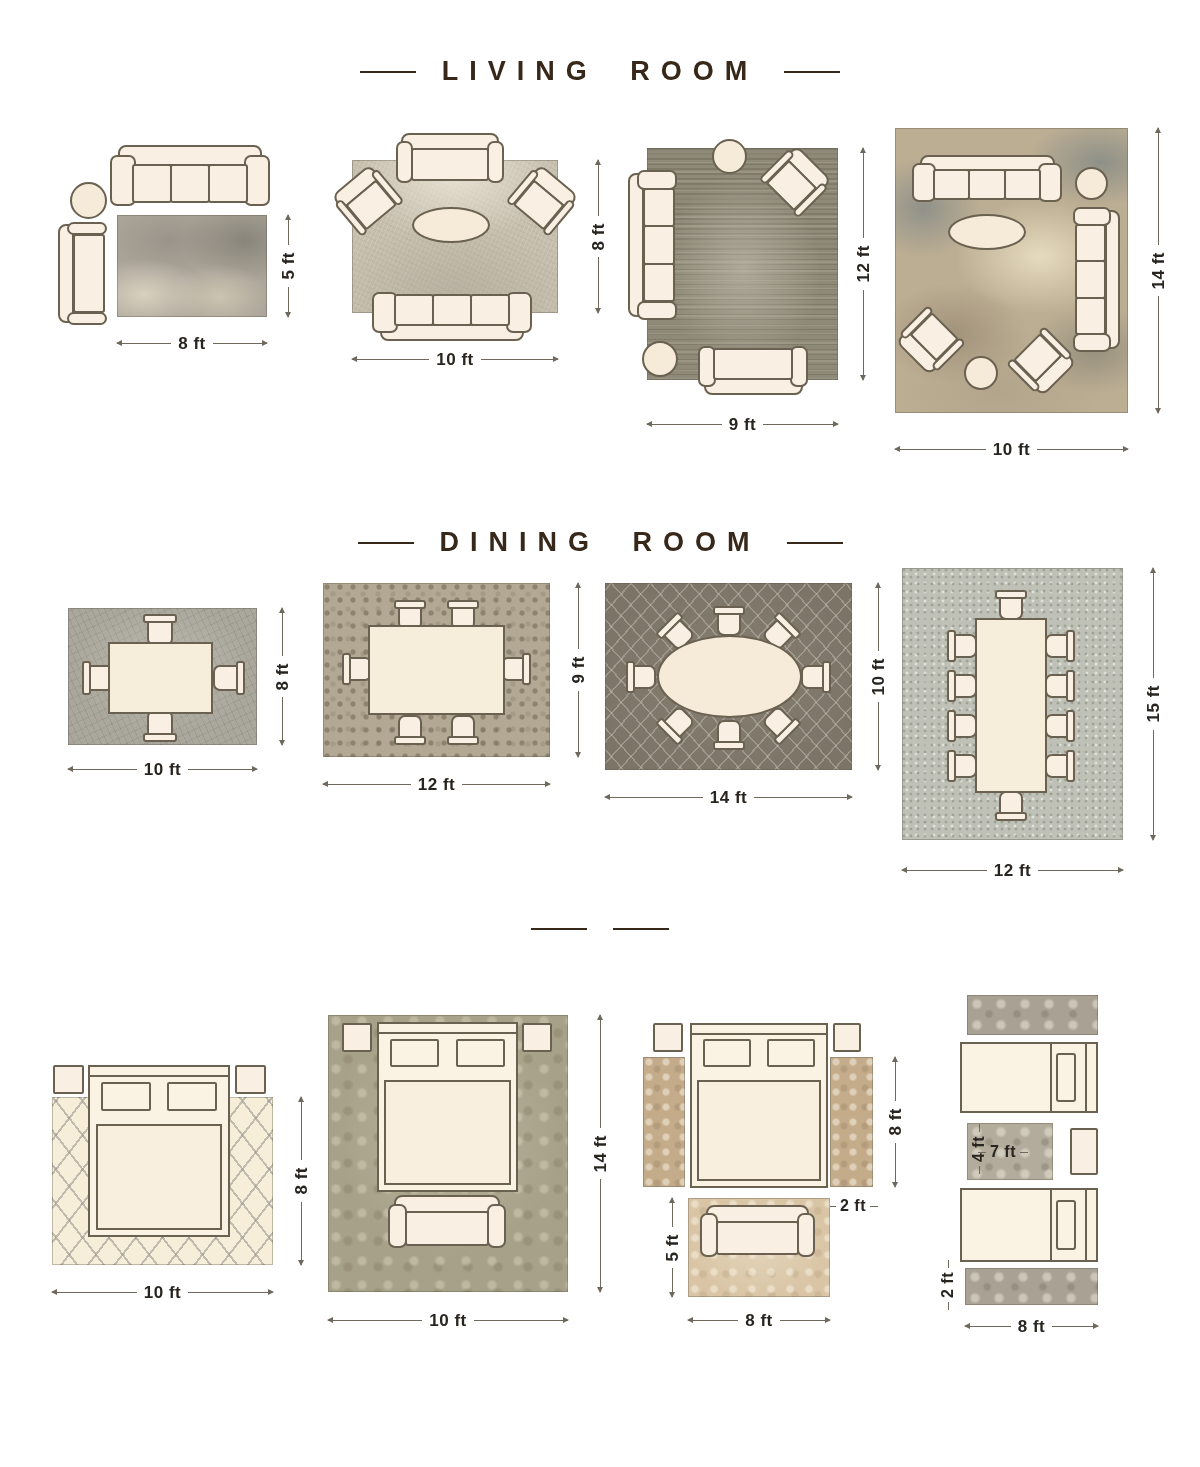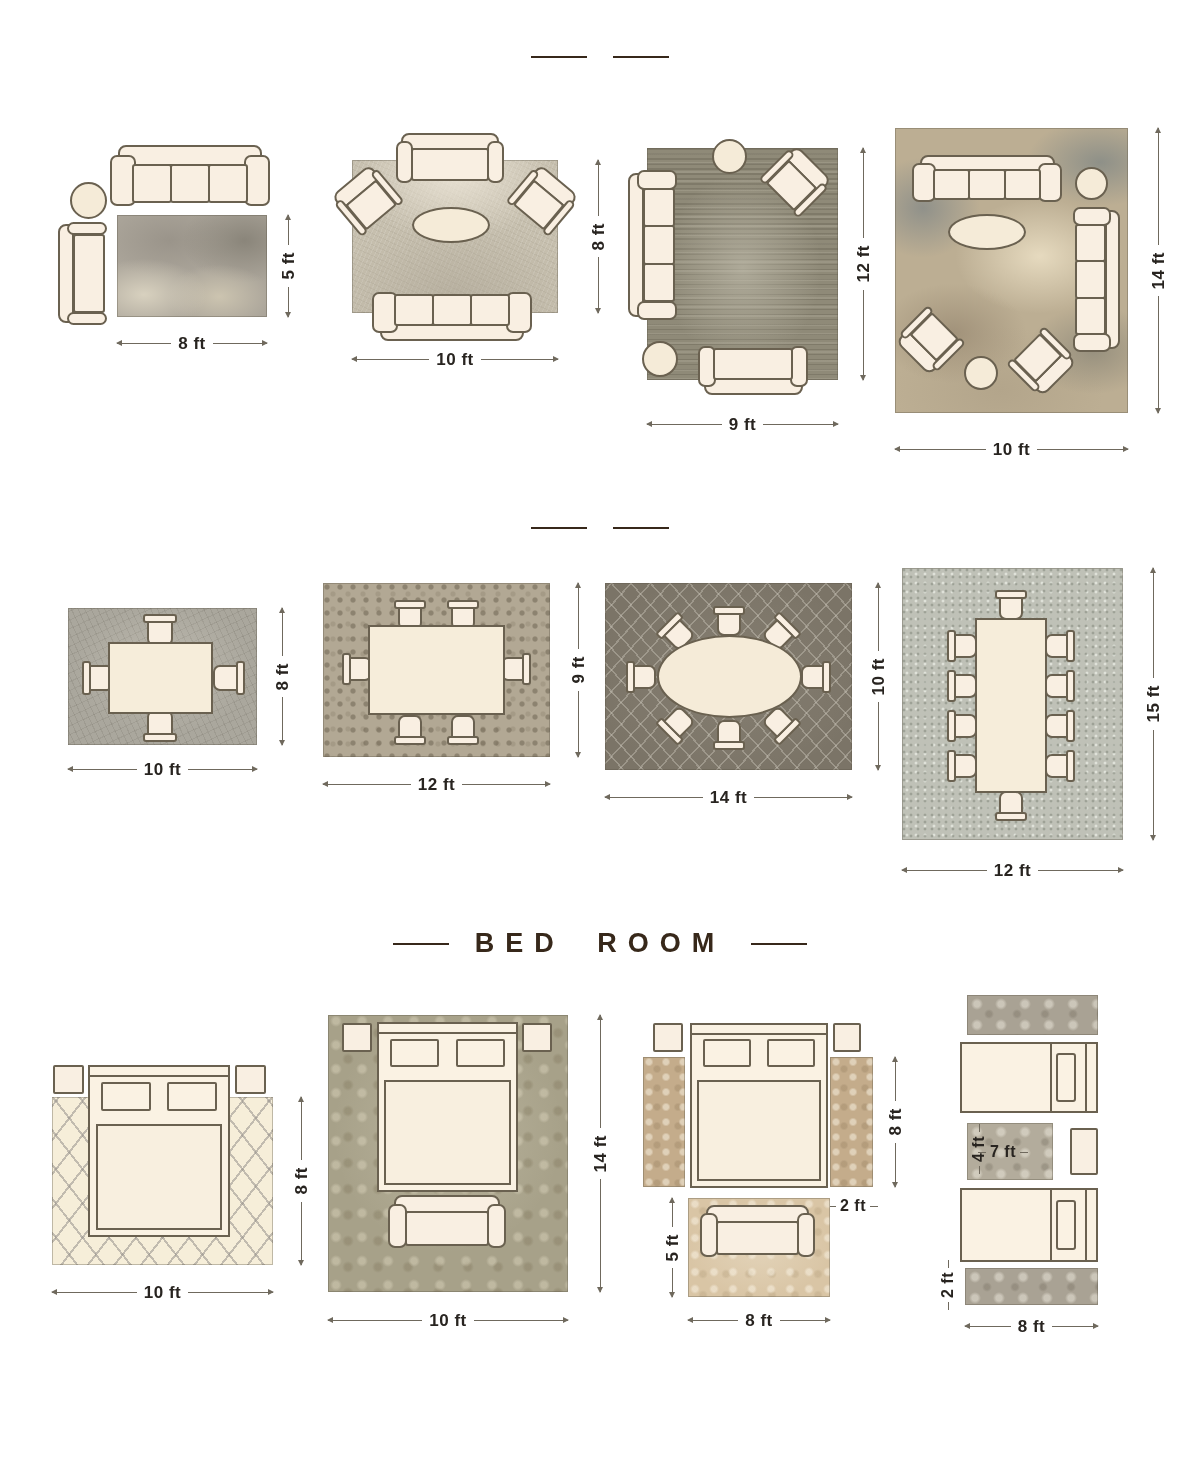--- a/index.html
+++ b/index.html
@@ -130,20 +130,21 @@
   .mini .ln{flex:0 0 8px;}
   .mini .lb{font-size:16px;padding:0 4px;margin:4px 0;}
 </style>
 </head>
 <body>
 
 <div class="page">
 
   <div class="stitle" style="top:56px;">
     <span class="dash"></span>
+    <span class="ttl">LIVING ROOM</span>
     <span class="dash"></span>
   </div>
 
   <div class="grp" style="left:55px;top:145px;width:245px;height:210px;">
     <div class="rug rug-lr1" style="left:62px;top:70px;width:150px;height:102px;"></div>
     <div class="sofa" style="left:55px;top:0;width:160px;height:62px;">
       <div class="back"></div>
       <div class="arm l"></div>
       <div class="arm r"></div>
       <div class="seat">
@@ -312,20 +313,21 @@
     </div>
     <div class="vdim" style="left:260px;top:8px;height:285px;">
       <span class="ln t"></span>
         <span class="lb">14 ft</span>
         <span class="ln b"></span>
     </div>
   </div>
 
   <div class="stitle" style="top:527px;">
     <span class="dash"></span>
+    <span class="ttl">DINING ROOM</span>
     <span class="dash"></span>
   </div>
 
   <div class="grp" style="left:55px;top:600px;width:240px;height:185px;">
     <div class="rug rug-dr1" style="left:13px;top:8px;width:189px;height:137px;"></div>
     <div class="dchair" style="left:91px;top:14px;width:28px;height:32px;">
         <span class="bk"></span>
         <span class="st"></span>
       </div>
     <div class="dchair" style="left:91px;top:110px;width:28px;height:32px;transform:rotate(180deg);">
@@ -489,21 +491,20 @@
     </div>
     <div class="vdim" style="left:248px;top:3px;height:272px;">
       <span class="ln t"></span>
         <span class="lb">15 ft</span>
         <span class="ln b"></span>
     </div>
   </div>
 
   <div class="stitle" style="top:928px;">
     <span class="dash"></span>
-    <span class="ttl">BED ROOM</span>
     <span class="dash"></span>
   </div>
 
   <div class="grp" style="left:45px;top:1058px;width:270px;height:250px;">
     <div class="rug rug-br1" style="left:7px;top:39px;width:221px;height:168px;"></div>
     <div class="nst" style="left:8px;top:7px;width:31px;height:29px;"></div>
     <div class="nst" style="left:190px;top:7px;width:31px;height:29px;"></div>
     <div class="bed" style="left:43px;top:7px;width:142px;height:172px;">
       <span class="hb"></span>
       <span class="pw p1"></span>

